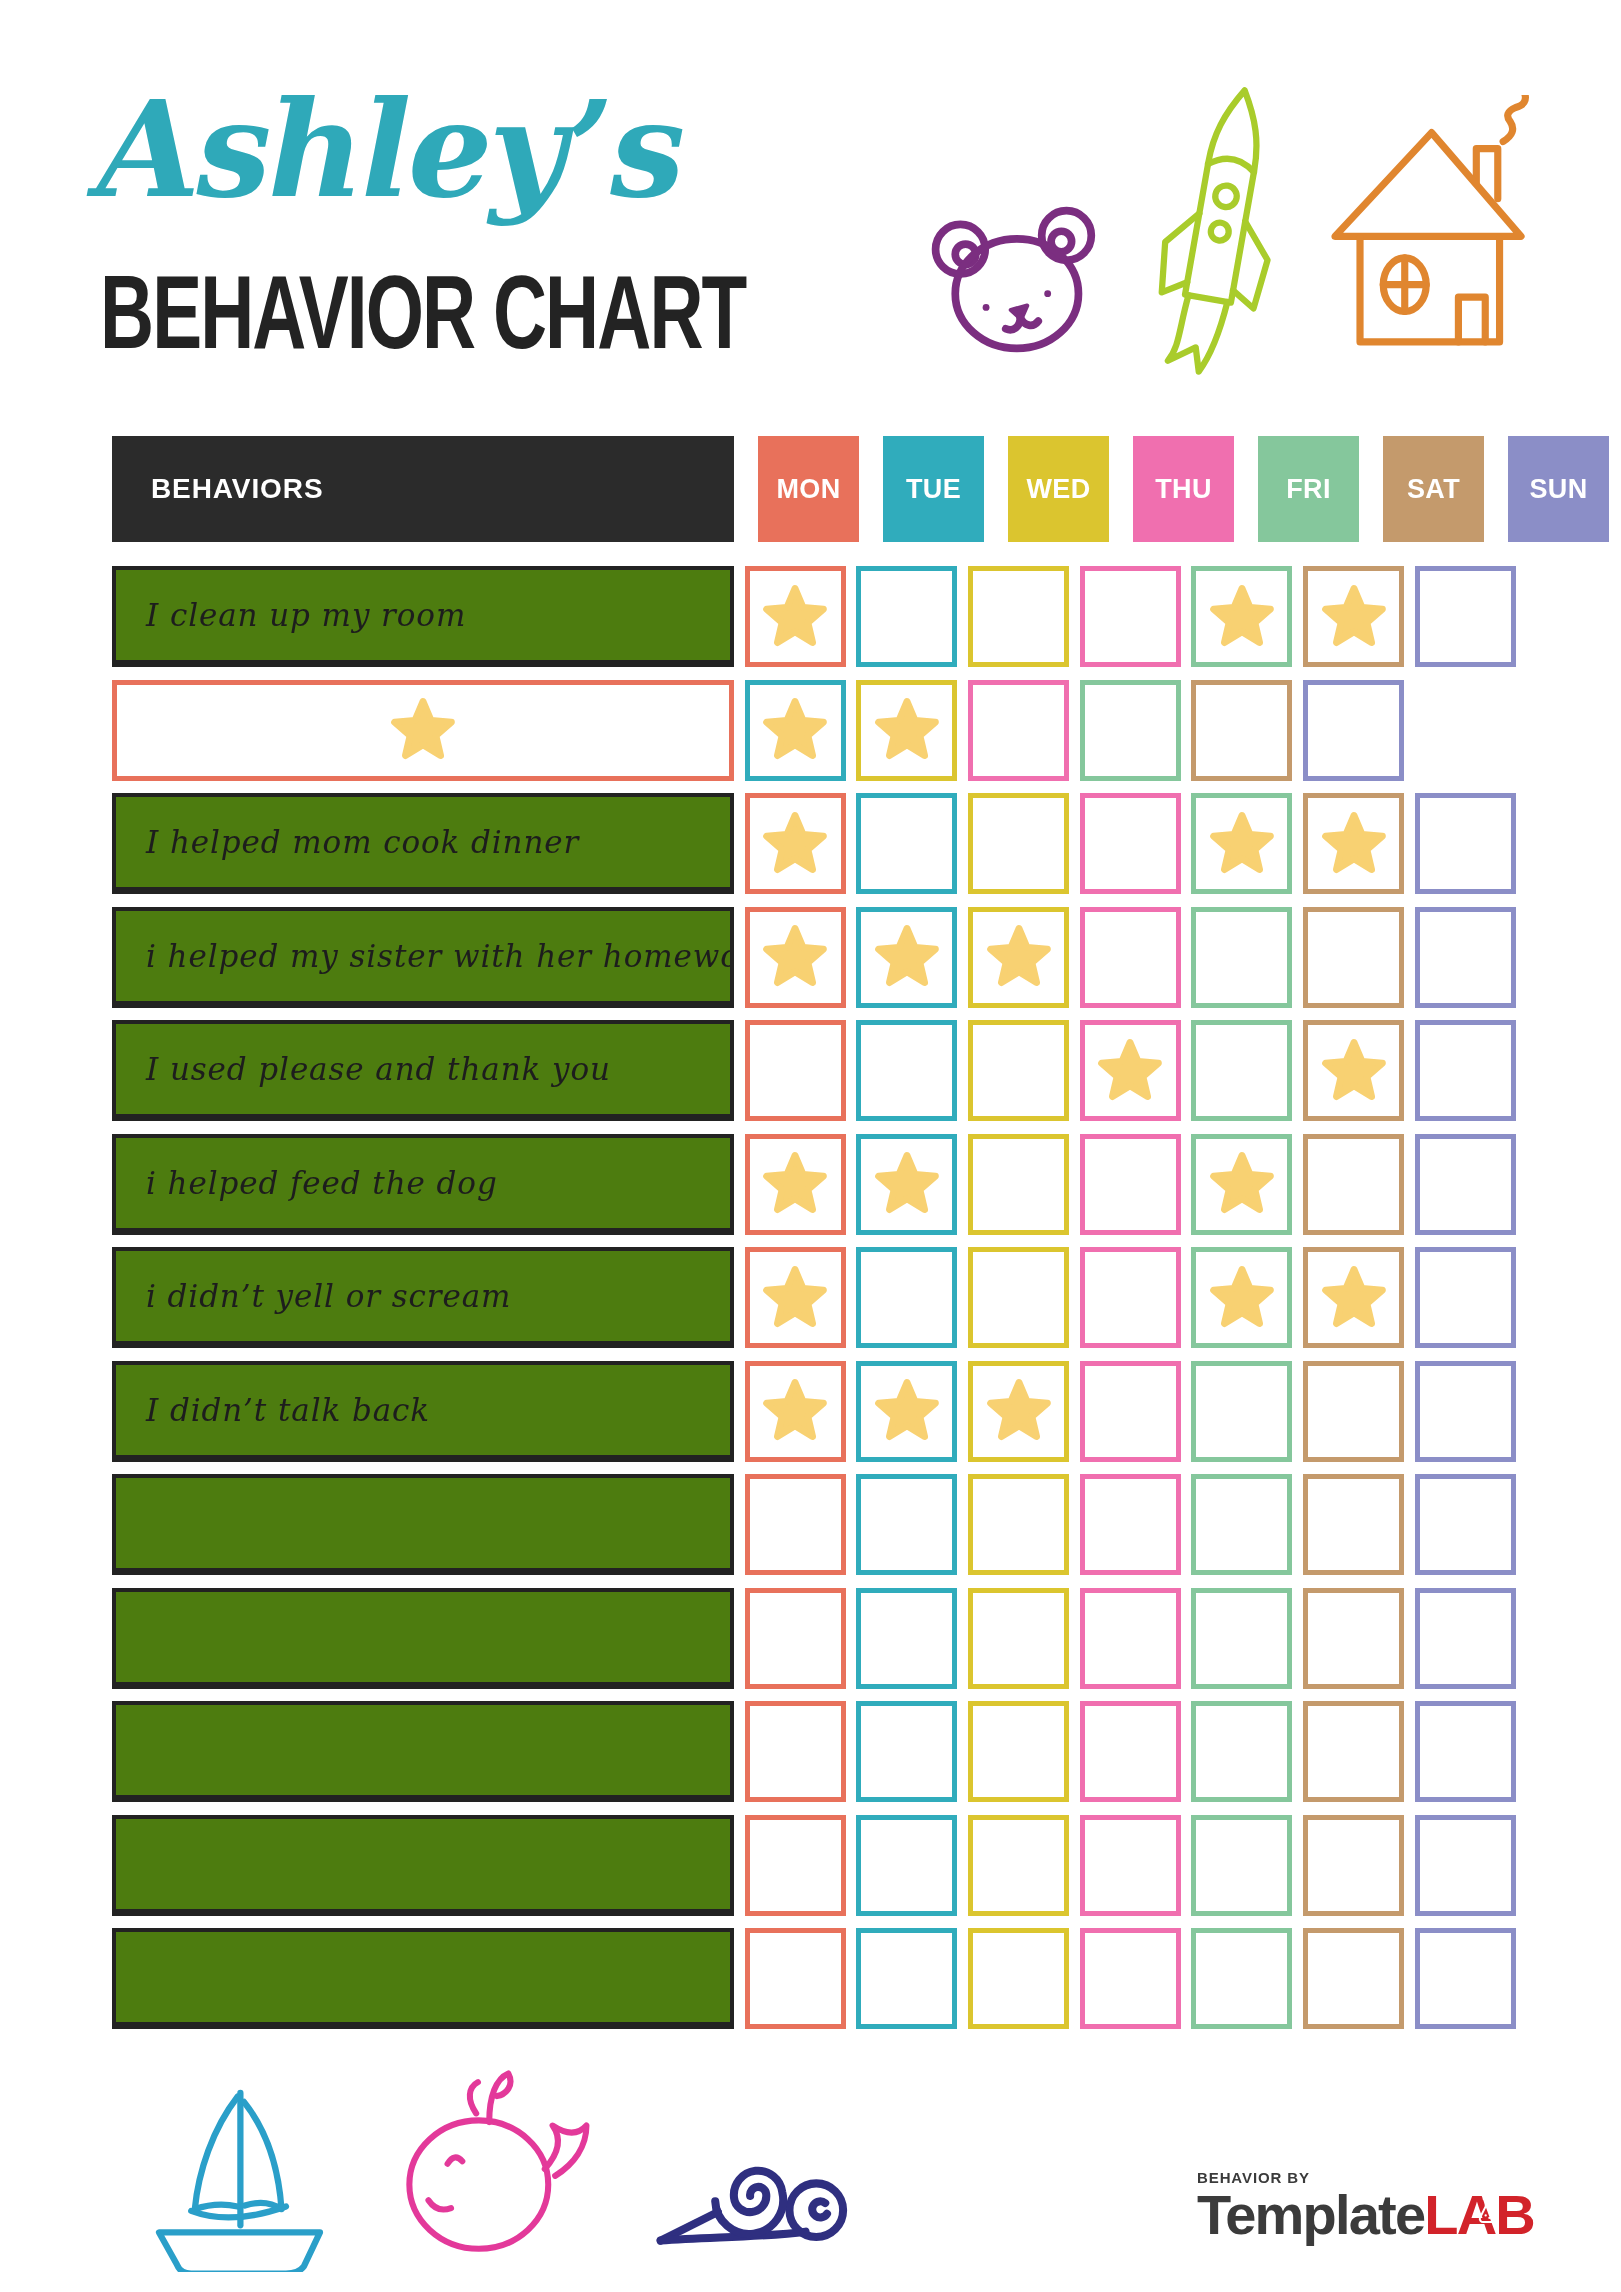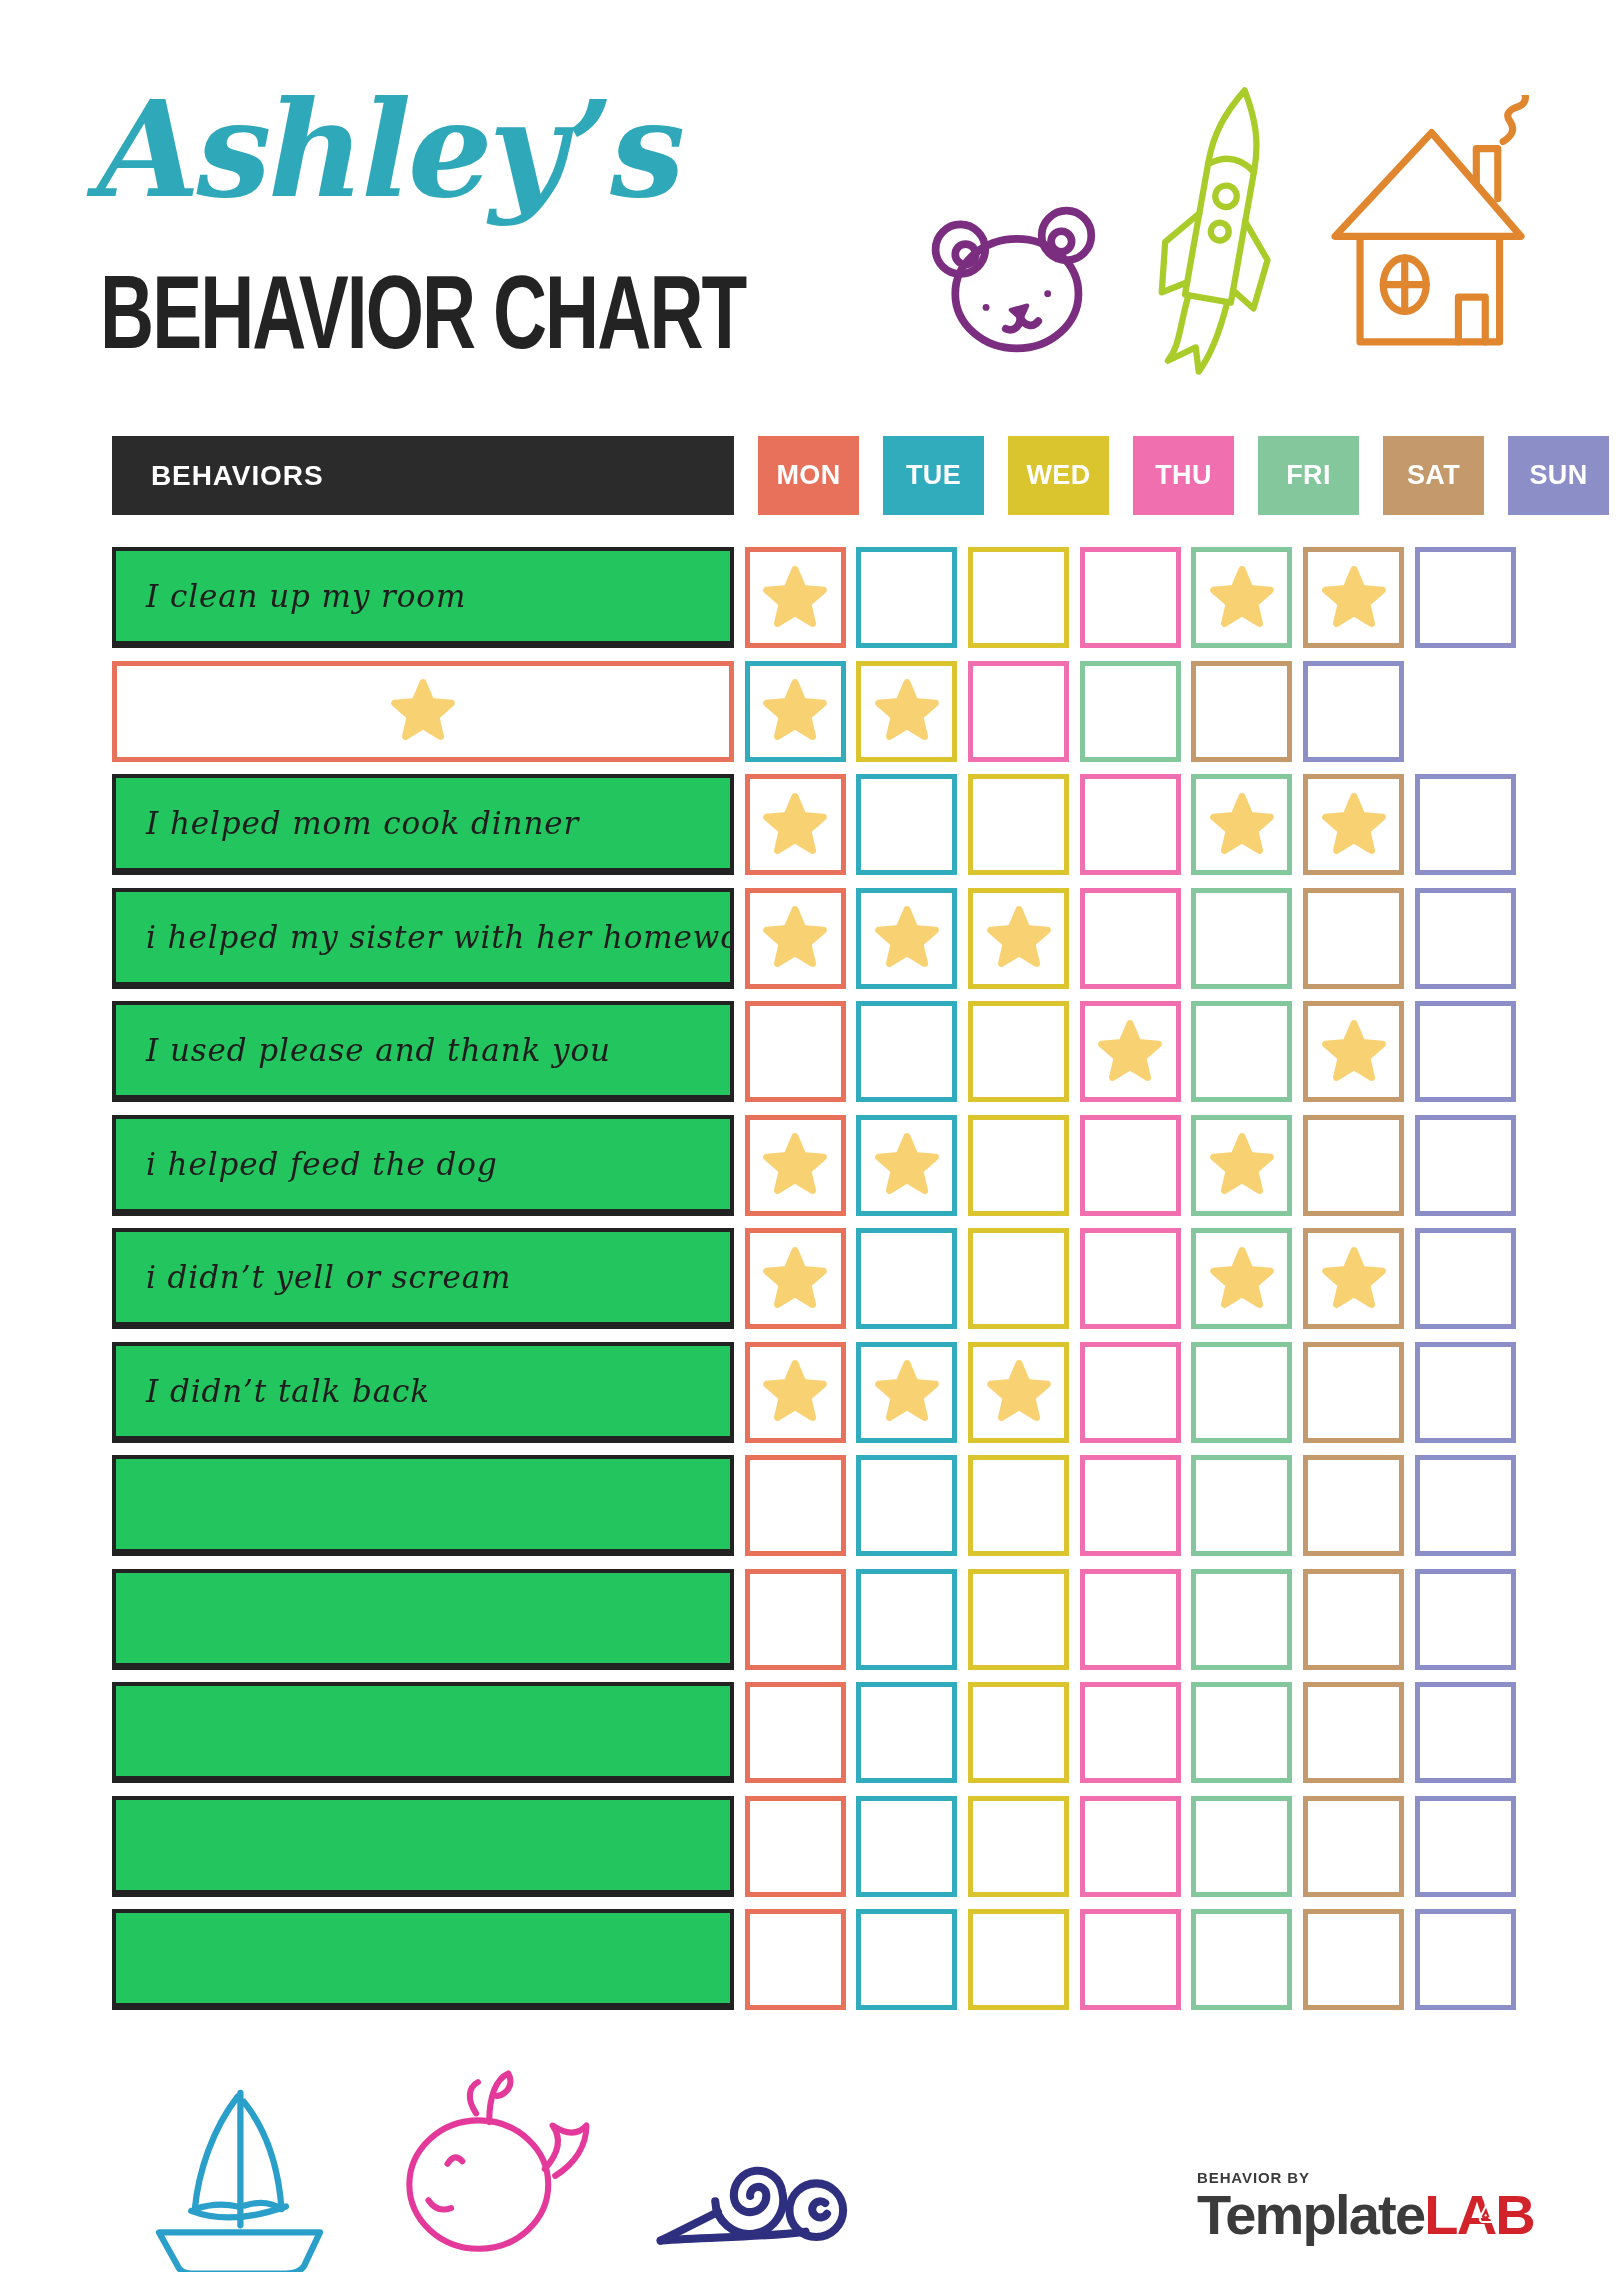--- a/index.html
+++ b/index.html
@@ -37,37 +37,37 @@
   .rocket  { left:219px; top:1.8px;   width:158px; height:310px; }
   .house   { left:405px; top:16px;  width:204px; height:263px; }
 
   
   .chart { position:absolute; left:112px; top:436px; }
   .thead, .row {
     display:grid;
     grid-template-columns:622px repeat(7,101px);
     column-gap:10.7px;
   }
-  .thead { height:79px; margin-bottom:32px;gap:24px; }
+  .thead { height:106px; margin-bottom:24px;gap:24px; }
   .behaviors-head {
     background:var(--c-headerBg);
     color:#ffffff;
     display:flex; align-items:center;
     padding-left:39px;
     font-size:28px; font-weight:bold; letter-spacing:0.9px;
   }
   .day-head {
     color:#ffffff;
     display:flex; align-items:center; justify-content:center;
     font-size:27px; font-weight:bold; letter-spacing:0.4px;
   }
   .rows { display:flex; flex-direction:column; row-gap:12.5px; }
   .row { height:101px; }
   .behavior-cell {
-    background:#22c55e;
+    background:#4d7c0f;
     border:4.5px solid var(--c-rowBorder);
     border-bottom-width:7.2px;
     display:flex; align-items:center;
     padding-left:30px;
     font-family:"DejaVu Serif", serif;
     font-style:italic;
     font-size:31px; color:#1d1d1d;
     letter-spacing:0.9px;
     white-space:nowrap; overflow:hidden;
   }

